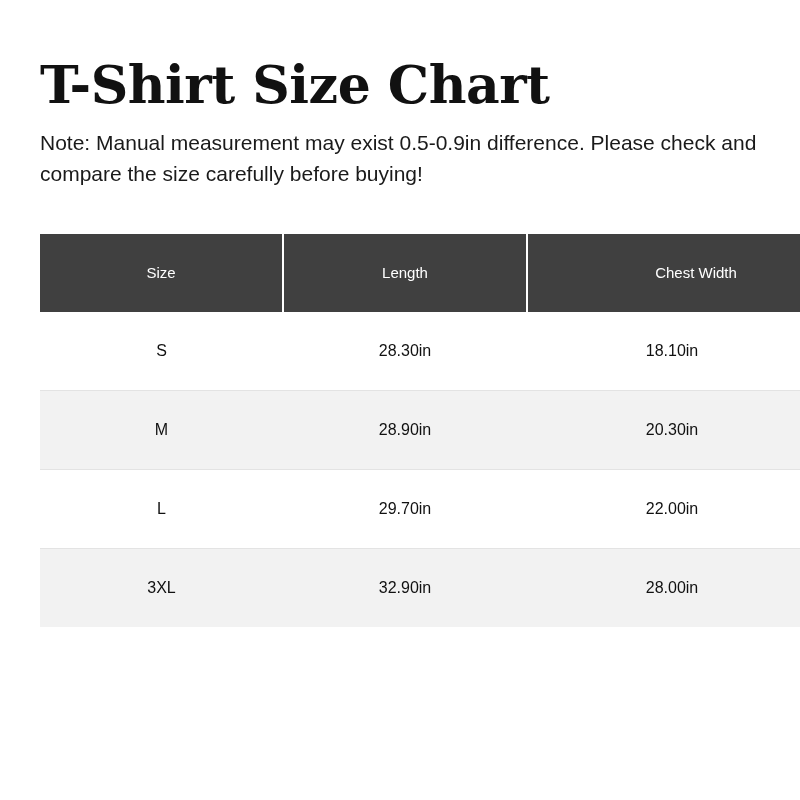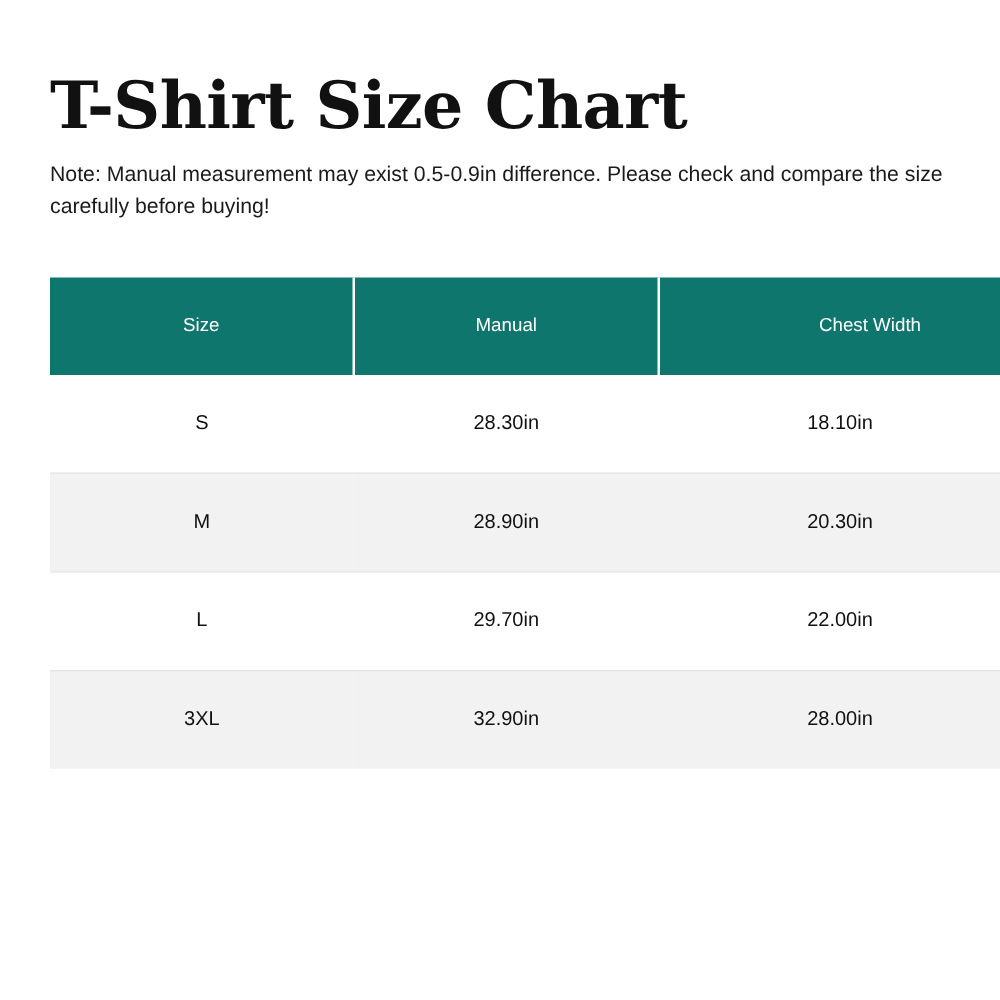--- a/index.html
+++ b/index.html
@@ -25,36 +25,36 @@
     font-family: "DejaVu Serif", serif;
     font-size: 52px;
     font-weight: bold;
     letter-spacing: -0.5px;
     line-height: 1.05;
     margin: 18px 0 0 0;
     color: #111111;
   }
   .note {
     font-family: "Liberation Sans", sans-serif;
-    font-size: 17px;
+    font-size: 21px;
     line-height: 1.5;
     color: #1a1a1a;
     margin: 14px 0 0 0;
     max-width: 726px;
   }
   .table-wrap {
     margin-top: 44px;
   }
   table.size-table {
     border-collapse: collapse;
     width: 720px;
     table-layout: fixed;
   }
   table.size-table th {
-    background: #0f766e;
+    background: #404040;
     color: #ffffff;
     font-weight: normal;
     font-size: 15px;
     height: 76px;
     text-align: center;
     vertical-align: middle;
     border-right: 2px solid #ffffff;
   }
   table.size-table th:last-child {
     border-right: none;
@@ -87,21 +87,21 @@
 
   <h1 class="title">T-Shirt Size Chart</h1>
 
   <p class="note">Note: Manual measurement may exist 0.5-0.9in difference. Please check and compare the size carefully before buying!</p>
 
   <div class="table-wrap">
     <table class="size-table">
       <thead>
         <tr>
           <th class="col-size">Size</th>
-          <th class="col-length">Manual</th>
+          <th class="col-length">Length</th>
           <th class="col-chest">Chest Width</th>
         </tr>
       </thead>
       <tbody>
         <tr class="odd">
           <td>S</td>
           <td>28.30in</td>
           <td>18.10in</td>
         </tr>
         <tr class="even">

